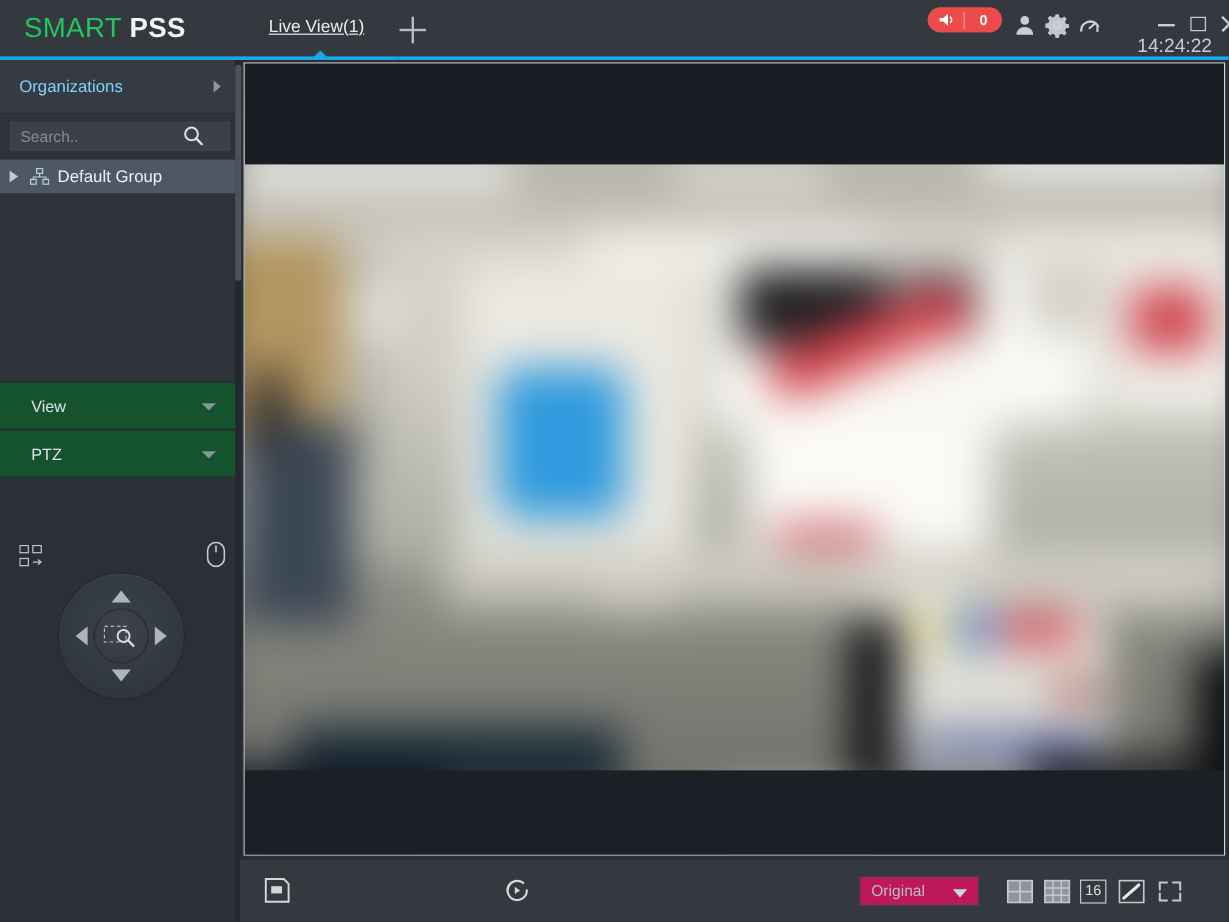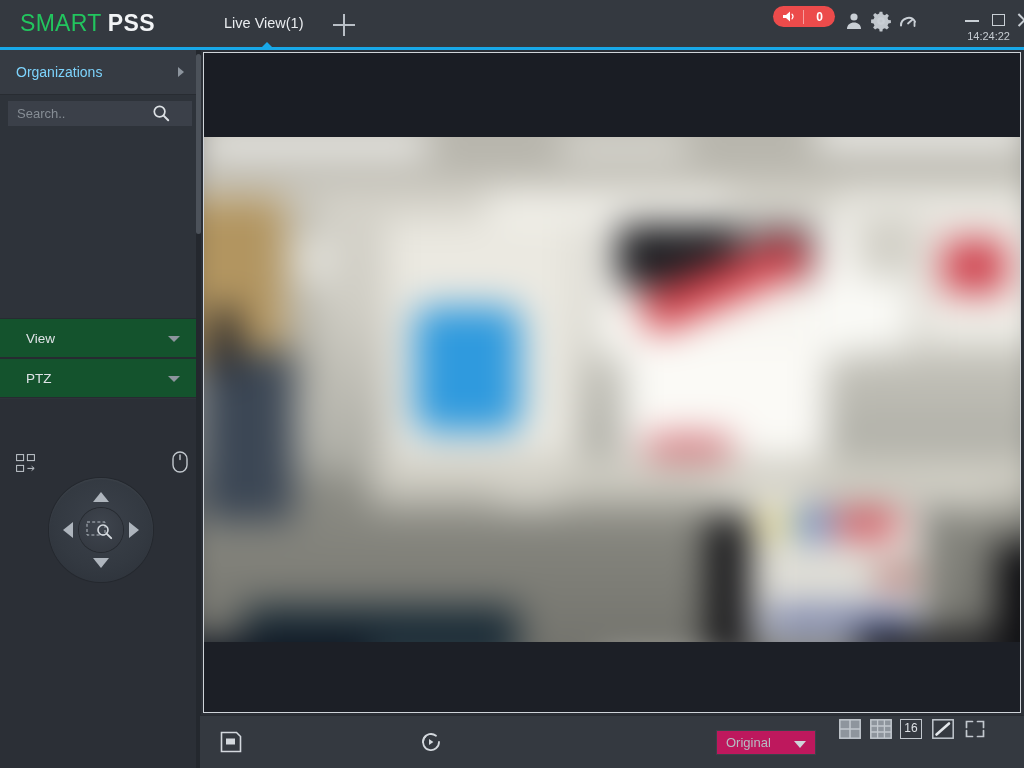--- a/index.html
+++ b/index.html
@@ -20,21 +20,21 @@
   .brand {
     position: absolute; left: 20px; top: 10px;
     font-size: 23px; letter-spacing: .3px; color: #e4e7ea;
   }
   .brand b { font-weight: bold; color: #f2f4f6; }
   .brand span.light { font-weight: normal; color: #22c55e; }
 
   .tabstrip { position: absolute; left: 200px; top: 0; height: 50px; }
   .tab {
     position: absolute; left: 24px; top: 15px;
-    font-size: 14.5px; color: #e9ecef; white-space: nowrap;
+    font-size: 14.5px; color: #e9ecef; white-space: nowrap; text-decoration: underline;
   }
   .tab-underline {
     position: absolute; left: 0px; top: 47px; width: 132px; height: 3px;
     background: #18a8e8;
   }
   .tab-caret {
     position: absolute; left: 61px; top: 42px;
     width: 0; height: 0;
     border-left: 6px solid transparent; border-right: 6px solid transparent;
     border-bottom: 6px solid #18a8e8;
@@ -80,21 +80,21 @@
   }
   .wbtn-close i {
     position: absolute; left: 4px; top: 12px; width: 17px; height: 1.7px;
     background: #c9cfd5; display: block;
   }
   .wbtn-close i:first-child { transform: rotate(45deg); }
   .wbtn-close i:last-child { transform: rotate(-45deg); }
 
   .clock {
     position: absolute; right: 14px; top: 30px;
-    font-size: 11px; color: #c6ccd2;
+    font-size: 16px; color: #c6ccd2;
   }
 
   
   .top-rule {
     position: absolute; left: 0; top: 47px; width: 200px; height: 3px;
     background: #18a8e8;
   }
   .top-rule-r {
     position: absolute; left: 332px; top: 47px; width: 692px; height: 3px;
     background: #18a8e8;
@@ -259,21 +259,21 @@
   }
   .orig-sel .val {
     position: absolute; left: 9px; top: 4px; font-size: 13px; color: #b6bcc3;
   }
   .orig-sel .dchev {
     position: absolute; right: 9px; top: 10px;
     width: 0; height: 0;
     border-left: 6px solid transparent; border-right: 6px solid transparent;
     border-top: 7px solid #cfd4d9;
   }
-  .lay { position: absolute; top: 3px; width: 22px; height: 20px; }
+  .lay { position: absolute; top: 17px; width: 22px; height: 20px; }
   .lay-4  { left: 639px; }
   .lay-9  { left: 670px; }
   .lay-16 { left: 700px; }
   .lay-cu { left: 732px; }
   .lay-fs { left: 764px; }
   .lay-16 .n {
     position: absolute; left: 0; top: 0; width: 22px; height: 20px;
     border: 1.6px solid #c2c8ce; font-size: 12px; color: #dde1e5;
     text-align: center; line-height: 17px;
   }
@@ -351,20 +351,32 @@
     <div class="searchbar">
       <input class="search-input" value="" placeholder="Search.." style="">
       <span class="search-icon">
         <svg width="18" height="18" viewBox="0 0 18 18">
           <circle cx="7.6" cy="7.6" r="5.3" stroke="#dde1e5" stroke-width="1.7" fill="none"></circle>
           <path d="M11.6 11.6L16.2 16.2" stroke="#dde1e5" stroke-width="2" stroke-linecap="round"></path>
         </svg>
       </span>
     </div>
 
+    <div class="tree-row">
+      <span class="tree-arrow"></span>
+      <span class="tree-sitemap">
+        <svg width="16" height="15" viewBox="0 0 16 15">
+          <rect x="5.5" y="0.5" width="5" height="4" stroke="#b9cfe2" fill="none"></rect>
+          <rect x="0.5" y="9.5" width="4.6" height="4" stroke="#b9cfe2" fill="none"></rect>
+          <rect x="10.9" y="9.5" width="4.6" height="4" stroke="#b9cfe2" fill="none"></rect>
+          <path d="M8 4.5v3M2.8 9.5v-2h10.4v2" stroke="#b9cfe2" fill="none"></path>
+        </svg>
+      </span>
+      <span class="tree-label">Default Group</span>
+    </div>
 
     <div class="panel-hdr hdr-view">
       <span class="lbl">View</span>
       <span class="dchev"></span>
     </div>
 
     <div class="panel-hdr hdr-ptz">
       <span class="lbl">PTZ</span>
       <span class="dchev"></span>
     </div>

